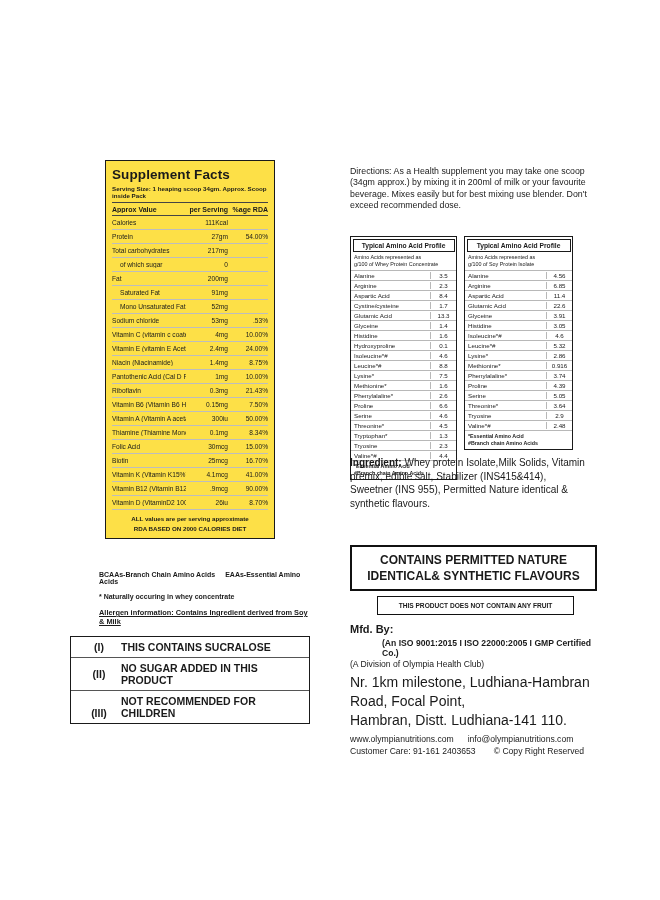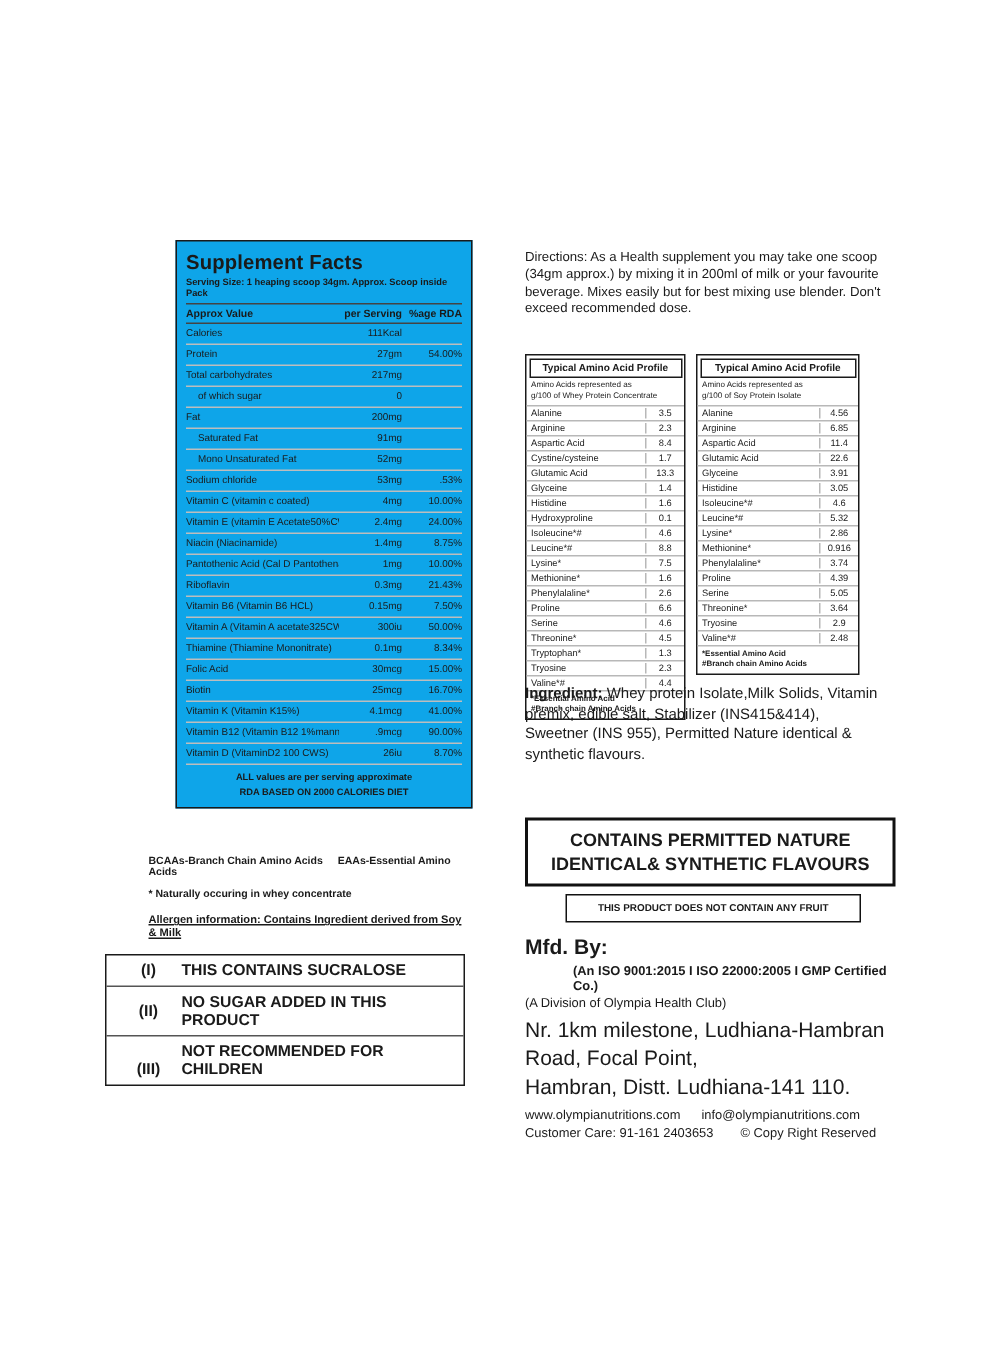--- a/index.html
+++ b/index.html
@@ -1,21 +1,21 @@
 <!DOCTYPE html>
 <html><head>
 <meta charset="utf-8">
 <style>
   * { margin:0; padding:0; box-sizing:border-box; }
   html,body { background:#fff; }
   body { font-family:"Liberation Sans", sans-serif; color:#1a1a1a; }
   .page { position:relative; width:660px; height:900px; background:#fff; overflow:hidden; margin:0 auto; }
 
   
-  .sf-box { position:absolute; left:117px; top:160px; width:198px; border:1.5px solid #1a1a1a; padding:6px 6px 5px; background:#0ea5e9; }
+  .sf-box { position:absolute; left:105px; top:160px; width:170px; border:1.5px solid #1a1a1a; padding:6px 6px 5px; background:#fde047; }
   .sf-title { font-size:13.5px; font-weight:bold; letter-spacing:.1px; }
   .sf-serving { font-size:6.2px; font-weight:bold; margin:3px 0 3px; }
   .sf-header { display:flex; border-top:1px solid #444; border-bottom:1px solid #444; font-size:7px; font-weight:bold; padding:2.5px 0; }
   .sf-row { display:flex; align-items:center; font-size:6.6px; border-bottom:1px solid #bdbdbd; padding:3px 0; white-space:nowrap; }
   .c1 { flex:1; overflow:hidden; }
   .c2 { width:42px; text-align:right; }
   .c3 { width:40px; text-align:right; }
   .sf-row.indent .c1 { padding-left:8px; }
   .sf-foot { text-align:center; font-size:6.2px; font-weight:bold; margin-top:4px; line-height:1.55; }
 
@@ -46,21 +46,21 @@
   .amino-row .vl { width:26px; border-left:1px solid #b8b8b8; text-align:center; }
   .amino-foot { font-size:5.3px; font-weight:bold; border-top:1px solid #b8b8b8; padding:2px 3px; line-height:1.35; }
 
   .ingredient { position:absolute; left:350px; top:456px; width:238px; font-size:10px; line-height:1.35; }
   .ingredient .lbl { font-weight:bold; }
 
   .flavours-box { position:absolute; left:350px; top:545px; width:247px; border:2px solid #111; font-size:12px; font-weight:bold; text-align:center; padding:5px 6px; line-height:1.35; background:#fff; }
   .fruit-box { position:absolute; left:377px; top:596px; width:197px; border:1.2px solid #111; font-size:6.6px; font-weight:bold; text-align:center; padding:5px 0; background:#fff; }
 
   .mfd { position:absolute; left:350px; top:623px; width:250px; }
-  .mfd-by { font-size:14px; font-weight:bold; }
+  .mfd-by { font-size:11px; font-weight:bold; }
   .mfd-name { font-size:15px; font-weight:bold; margin-top:2px; letter-spacing:.2px; }
   .mfd-iso { font-size:8.6px; font-weight:bold; margin-top:3px;padding-left:32px; }
   .mfd-div { font-size:8.6px; font-weight:normal; margin-top:1px; }
   .mfd-addr { font-size:14px; margin-top:4px; line-height:1.35; }
   .mfd-web { font-size:8.6px; margin-top:4px; }
   .mfd-web .sp2 { margin-left:14px; }
   .mfd-cc { font-size:8.6px; margin-top:2px; }
   .mfd-cc .sp2 { margin-left:18px; }
 </style>
 </head>

